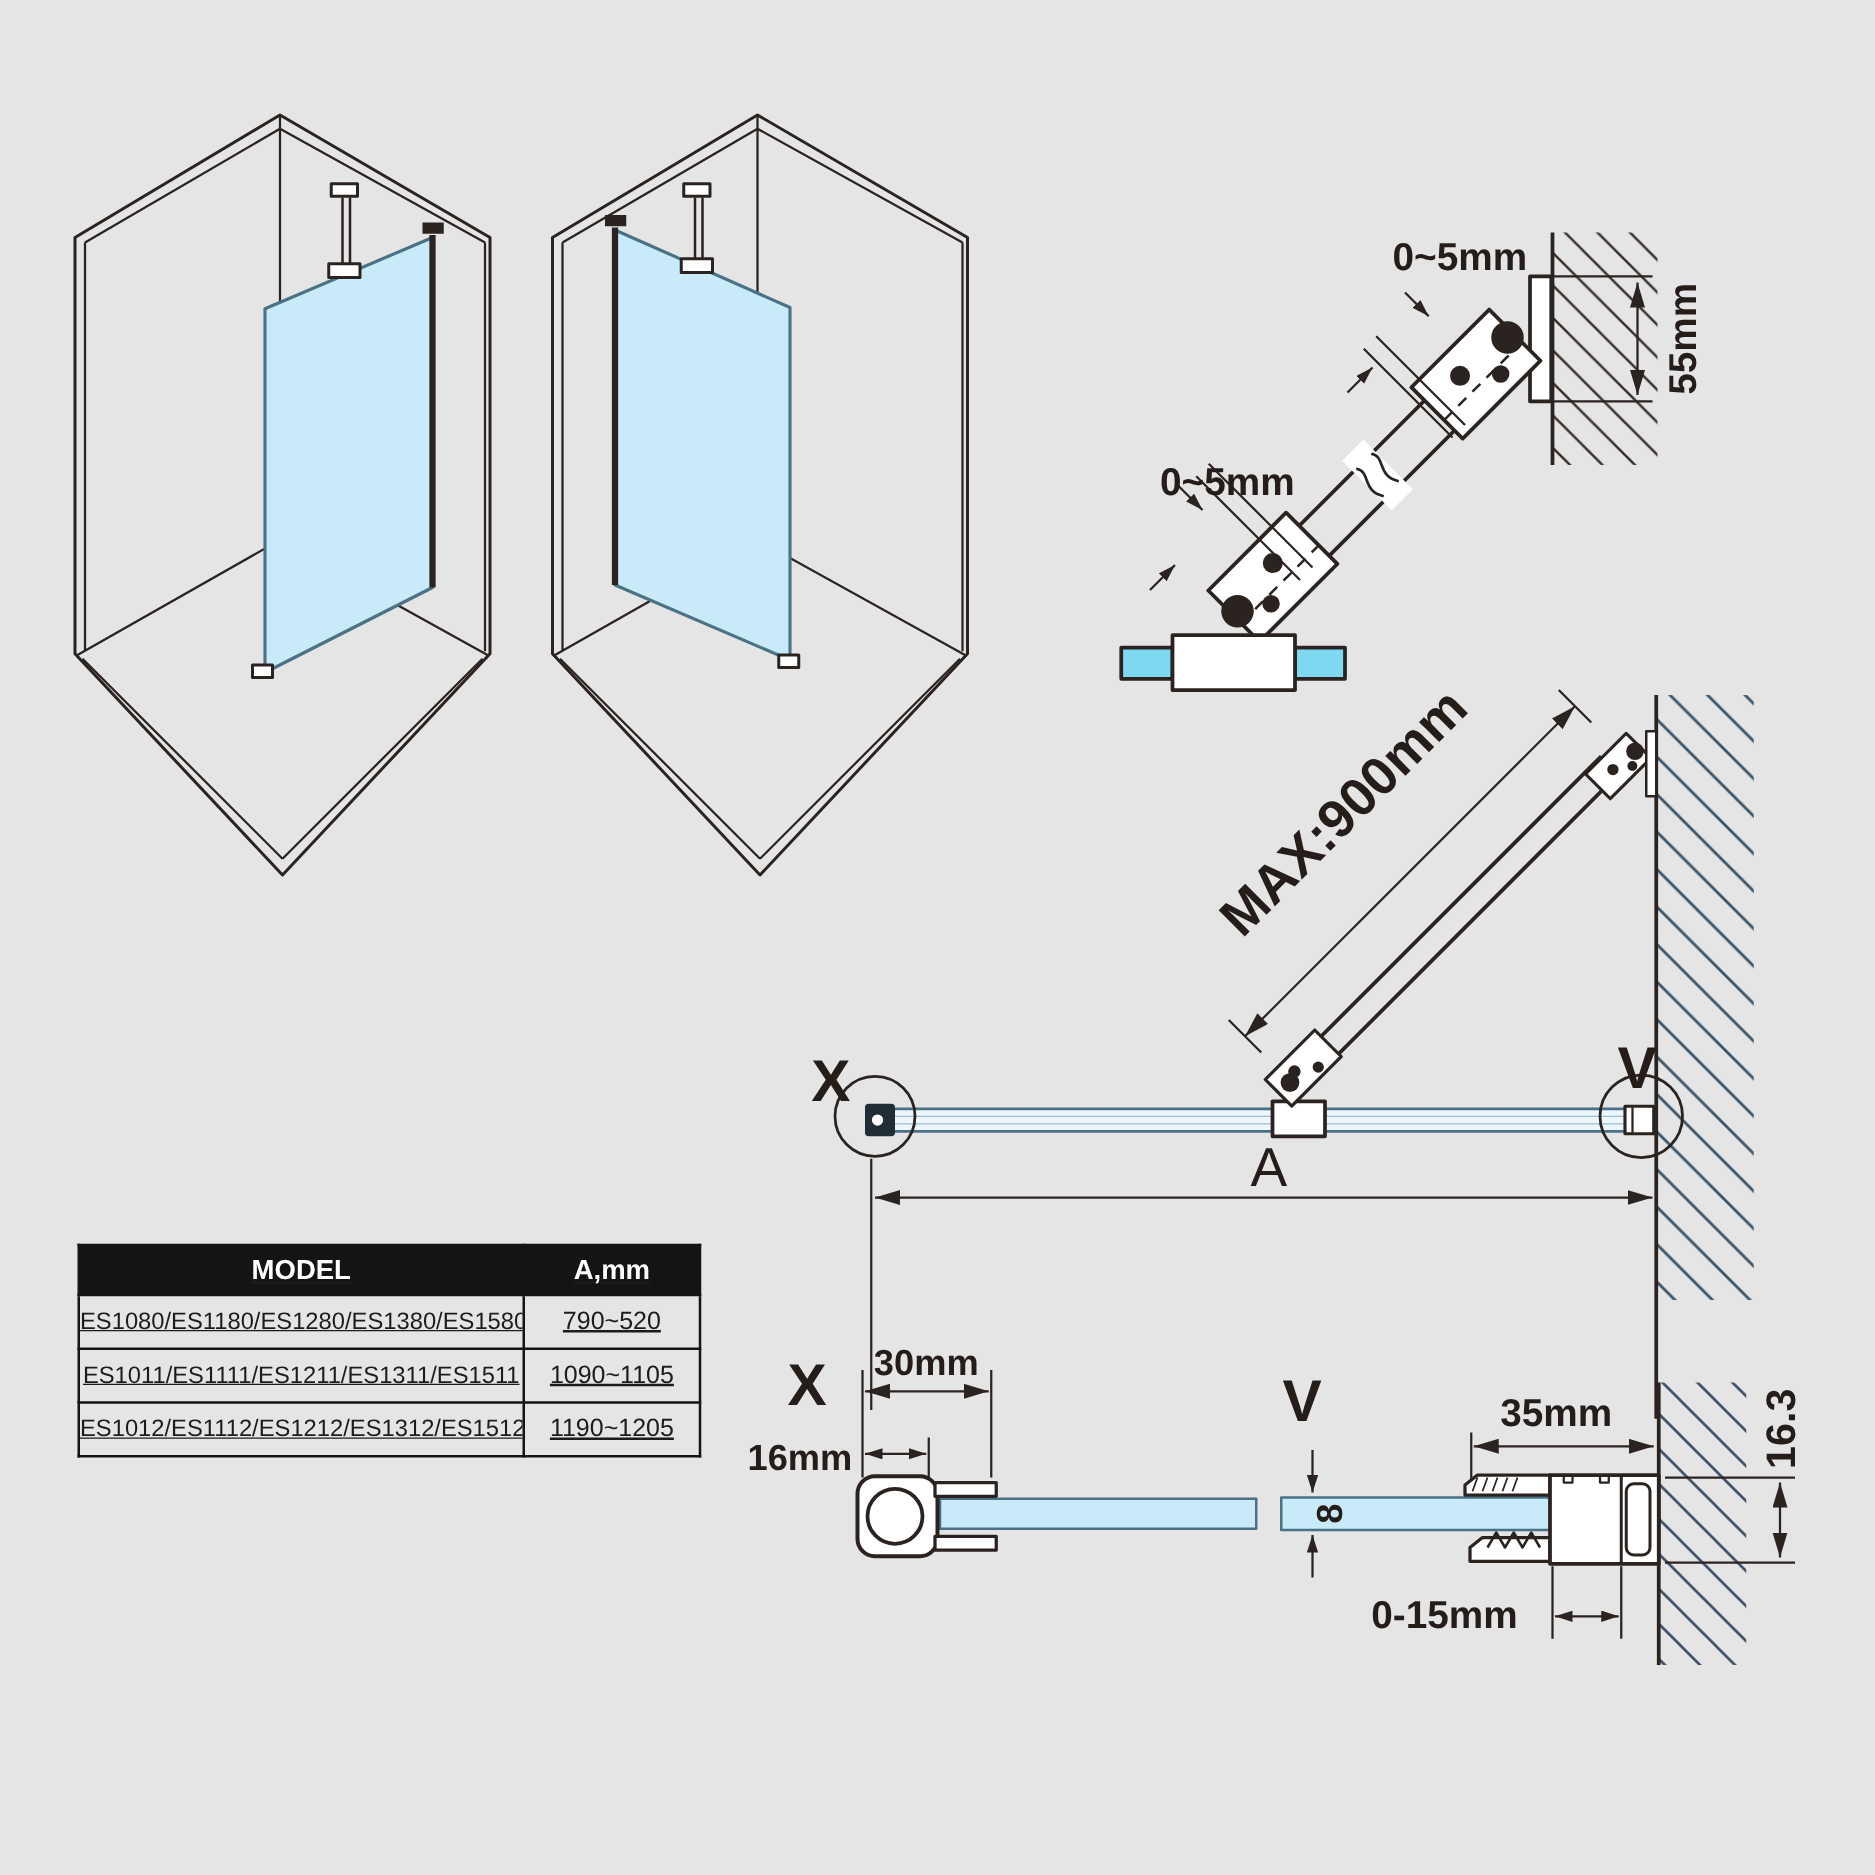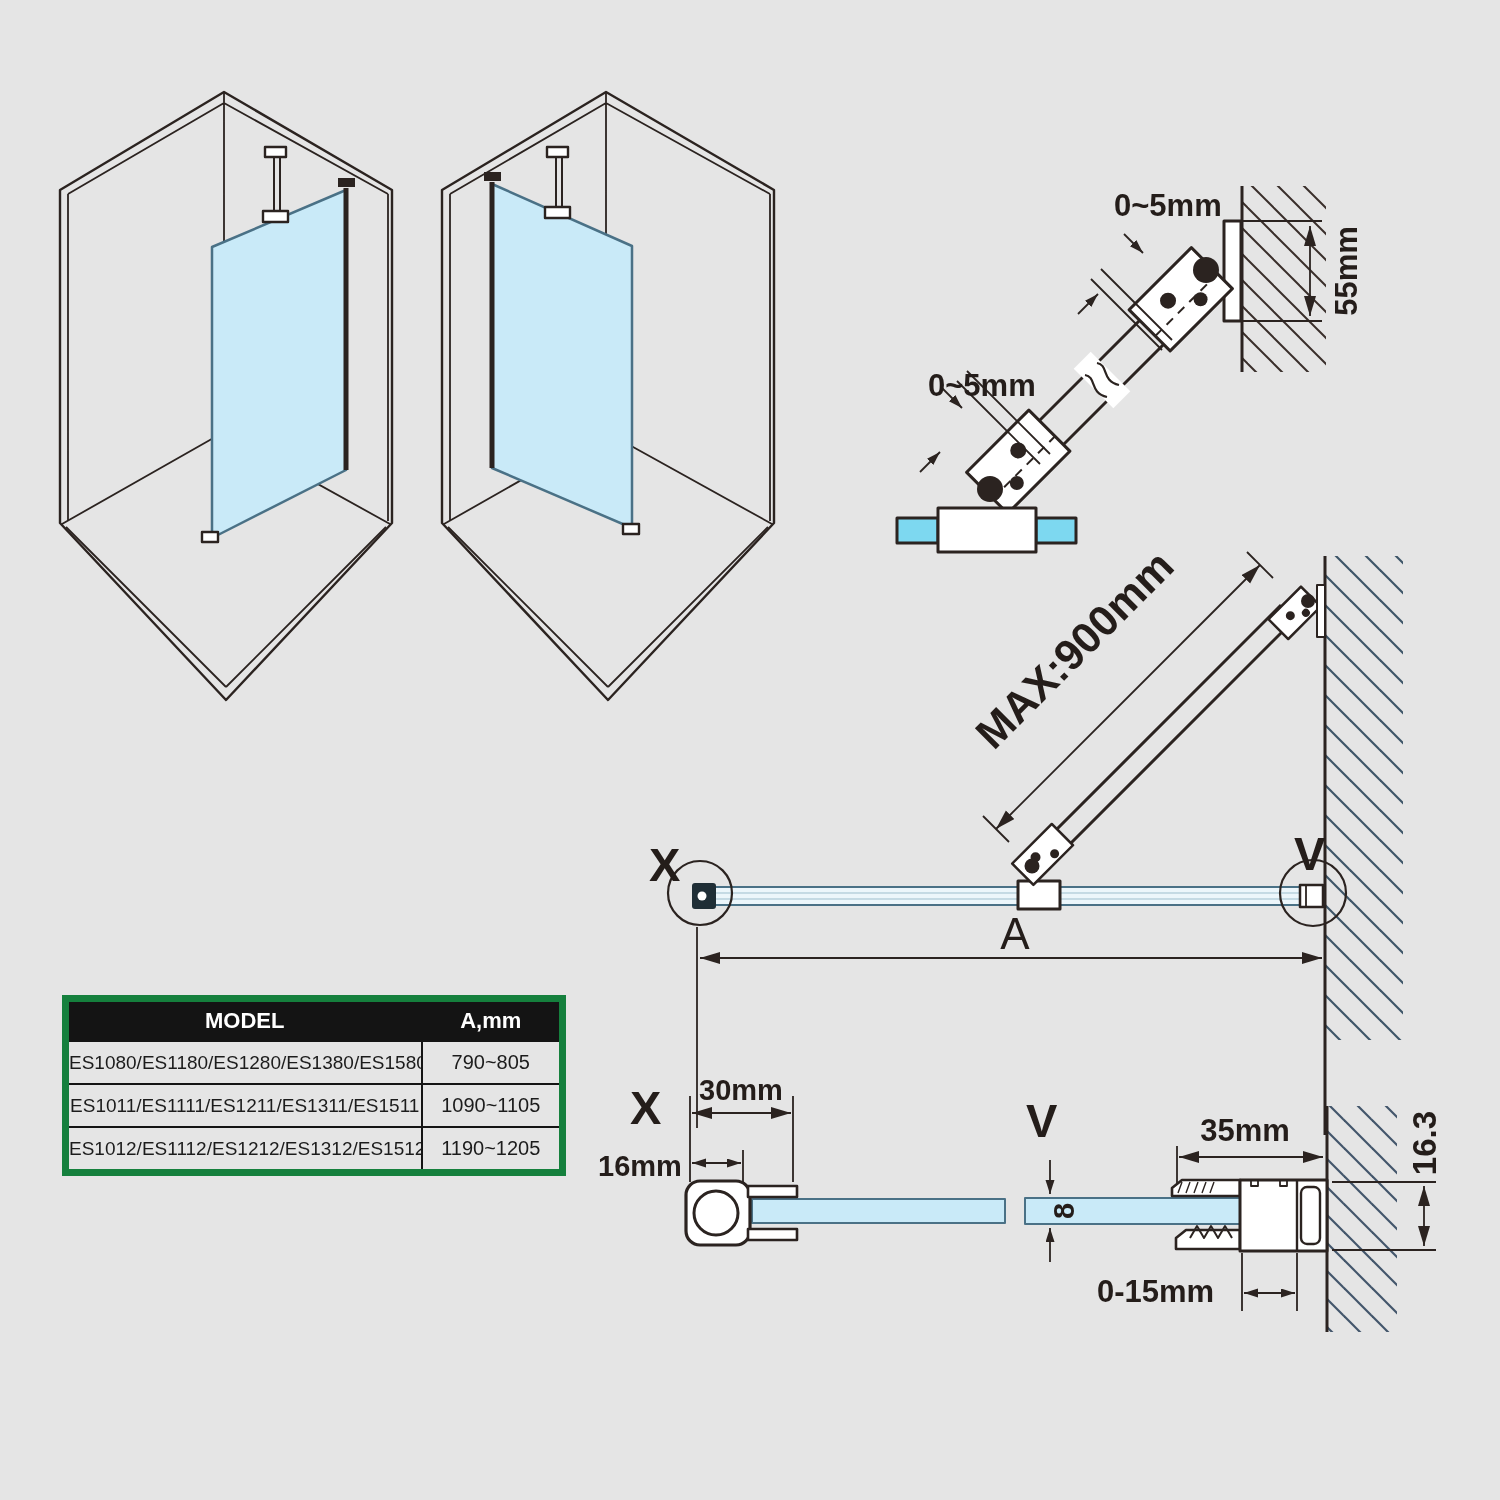--- a/index.html
+++ b/index.html
@@ -4,21 +4,21 @@
 <style>
   html,body{margin:0;padding:0;background:#ffffff;}
   .canvas{position:relative;width:1500px;height:1500px;background:#e5e5e5;overflow:hidden;
           font-family:"Liberation Sans", sans-serif;}
   svg{position:absolute;left:0;top:0;}
   svg text{fill:#241d1a;font-family:"Liberation Sans", sans-serif;}
   .spec-table{position:absolute;left:62px;top:995px;width:497px;border-collapse:collapse;
               table-layout:fixed;font-family:"Liberation Sans", sans-serif;color:#1c1c1c;}
   .spec-table th,.spec-table td{border:2px solid #141414;text-align:center;vertical-align:middle;
               padding:0;overflow:hidden;white-space:nowrap;}
-  .spec-table{border:7px solid #15803d;}
+  .spec-table{border:1px solid #15803d;text-decoration:underline;}
   .spec-table th{background:#141414;color:#ffffff;font-size:22px;font-weight:bold;height:38px;}
   .spec-table td{height:41px;font-size:19px;font-weight:500;}
   .spec-table td.aval{font-size:20px;}
   .col-model{width:356px;}.col-a{width:141px;}
 </style>
 </head>
 <body>
 
 <div class="canvas">
 
@@ -211,21 +211,21 @@
       </colgroup>
   <thead>
     <tr>
       <th>MODEL</th>
       <th>A,mm</th>
     </tr>
   </thead>
   <tbody>
     <tr>
       <td>ES1080/ES1180/ES1280/ES1380/ES1580</td>
-      <td class="aval">790~805</td>
+      <td class="aval">790~520</td>
     </tr>
     <tr>
       <td>ES1011/ES1111/ES1211/ES1311/ES1511</td>
       <td class="aval">1090~1105</td>
     </tr>
     <tr>
       <td>ES1012/ES1112/ES1212/ES1312/ES1512</td>
       <td class="aval">1190~1205</td>
     </tr>
   </tbody>

